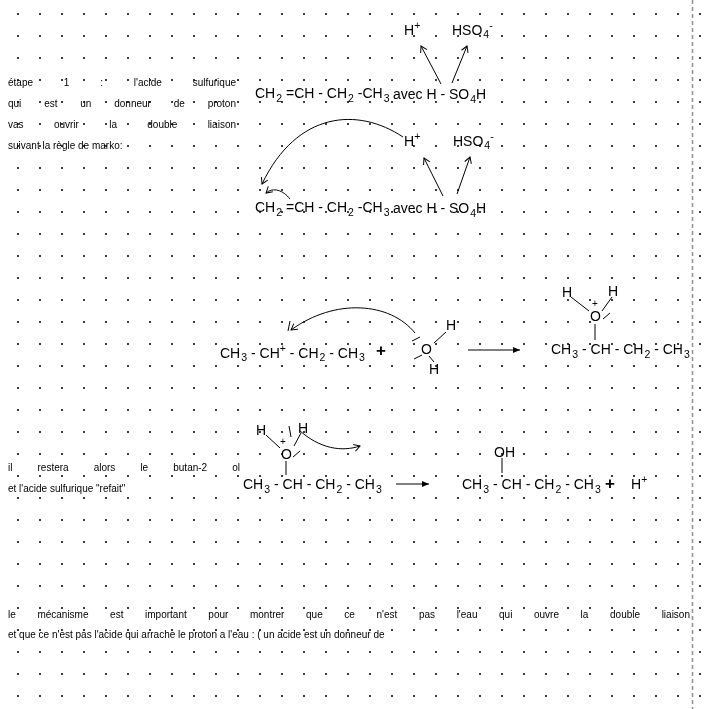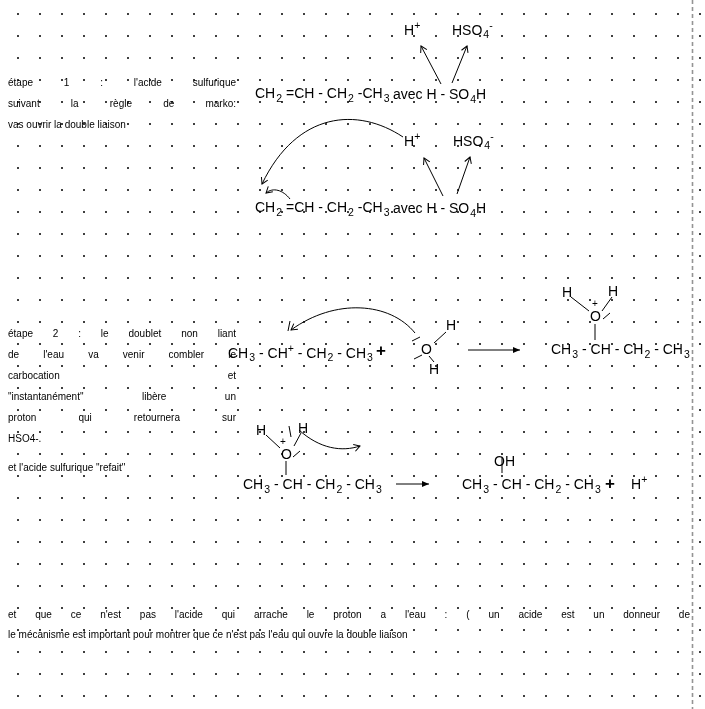--- a/index.html
+++ b/index.html
@@ -67,66 +67,60 @@
     <path d="M289,426 L291,437" stroke="#000" fill="none"></path>
     <path d="M299,430 C320,449 342,452 360,446" stroke="#000" fill="none" marker-end="url(#mo)"></path>
     <path d="M396,484 L429,484" stroke="#000" fill="none" marker-end="url(#ms)"></path>
     <path d="M502,458 L502,473" stroke="#000" fill="none"></path>
 
     <line x1="692.5" y1="0" x2="692.5" y2="709" stroke="#949494" stroke-width="1.6" stroke-dasharray="4 3"></line>
   </svg>
 
   <div class="note" id="step1-note" style="left:8px; top:72px; width:228px;">
       <div class="line">étape 1 : l'acide sulfurique</div>
+      <div class="line">qui est un donneur de proton</div>
+      <div class="line">vas ouvrir la double liaison</div>
       <div class="line">suivant la règle de marko:</div>
-      <div class="line">vas ouvrir la double liaison</div>
-    </div>
-  <div class="note" id="step2-note" style="left:8px; top:323px; width:228px;">
-      <div class="line">étape 2 : le doublet non liant</div>
-      <div class="line">de l'eau va venir combler le</div>
-      <div class="line">carbocation et</div>
-      <div class="line">"instantanément" libère un</div>
-      <div class="line">proton qui retournera sur</div>
-      <div class="line">HSO4-.</div>
     </div>
   <div class="note" id="result-note" style="left:8px; top:457px; width:232px;">
+      <div class="line">il restera alors le butan-2 ol</div>
       <div class="line">et l'acide sulfurique "refait"</div>
     </div>
   <div class="note" id="footer-note" style="left:8px; top:605px; width:682px;">
+      <div class="line">le mécanisme est important pour montrer que ce n'est pas l'eau qui ouvre la double liaison</div>
       <div class="line">et que ce n'est pas l'acide qui arrache le proton a l'eau : ( un acide est un donneur de</div>
-      <div class="line">le mécanisme est important pour montrer que ce n'est pas l'eau qui ouvre la double liaison</div>
     </div>
 
   <div class="chem" style="left:404px; top:19px;">H<sup>+</sup></div>
   <div class="chem" style="left:452px; top:19px;">HSO<sub>4</sub><sup>-</sup></div>
   <div class="chem" style="left:255px; top:85px;">CH<sub>2</sub> =CH - CH<sub>2</sub> -CH<sub>3</sub></div>
   <div class="chem" style="left:393px; top:86px;">avec H - SO<sub>4</sub>H</div>
 
   <div class="chem" style="left:404px; top:130px;">H<sup>+</sup></div>
   <div class="chem" style="left:453px; top:130px;">HSO<sub>4</sub><sup>-</sup></div>
   <div class="chem" style="left:255px; top:199px;">CH<sub>2</sub> =CH - CH<sub>2</sub> -CH<sub>3</sub></div>
   <div class="chem" style="left:393px; top:200px;">avec H - SO<sub>4</sub>H</div>
 
-  <div class="chem" style="left:228px; top:342px;">CH<sub>3</sub> - CH<sup>+</sup> - CH<sub>2</sub> - CH<sub>3</sub></div>
+  <div class="chem" style="left:220px; top:342px;">CH<sub>3</sub> - CH<sup>+</sup> - CH<sub>2</sub> - CH<sub>3</sub></div>
   <div class="plusbig" style="left:376px; top:341px;">+</div>
   <div class="atom" style="left:421px; top:341px;">O</div>
   <div class="atom" style="left:446px; top:317px;">H</div>
   <div class="atom" style="left:429px; top:361px;">H</div>
 
   <div class="chem" style="left:551px; top:341px;">CH<sub>3</sub> - CH - CH<sub>2</sub> - CH<sub>3</sub></div>
   <div class="atom" style="left:590px; top:308px;">O</div>
   <div class="charge" style="left:592px; top:298px;">+</div>
   <div class="atom" style="left:562px; top:284px;">H</div>
   <div class="atom" style="left:608px; top:283px;">H</div>
 
   <div class="chem" style="left:243px; top:476px;">CH<sub>3</sub> - CH - CH<sub>2</sub> - CH<sub>3</sub></div>
   <div class="atom" style="left:281px; top:446px;">O</div>
   <div class="charge" style="left:280px; top:436px;">+</div>
   <div class="atom" style="left:256px; top:422px;">H</div>
   <div class="atom" style="left:298px; top:420px;">H</div>
 
-  <div class="chem" style="left:494px; top:444px;margin-top:9px;">OH</div>
+  <div class="chem" style="left:494px; top:444px;">OH</div>
   <div class="chem" style="left:462px; top:476px;">CH<sub>3</sub> - CH - CH<sub>2</sub> - CH<sub>3</sub></div>
   <div class="plusbig" style="left:605px; top:474px;">+</div>
   <div class="chem" style="left:631px; top:473px;">H<sup>+</sup></div>
 
 
 </div>
 
 </body></html>

